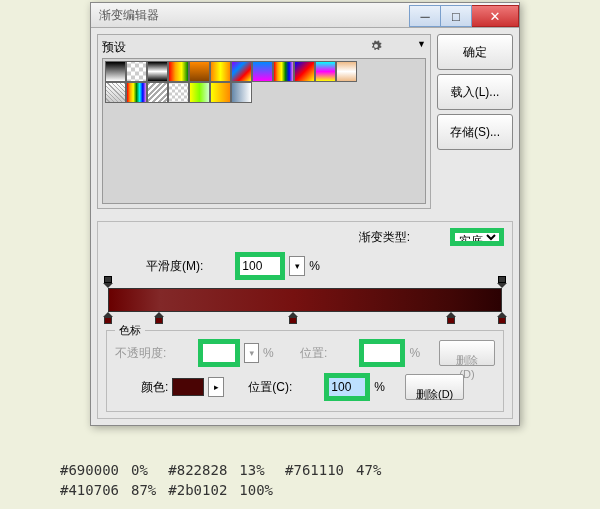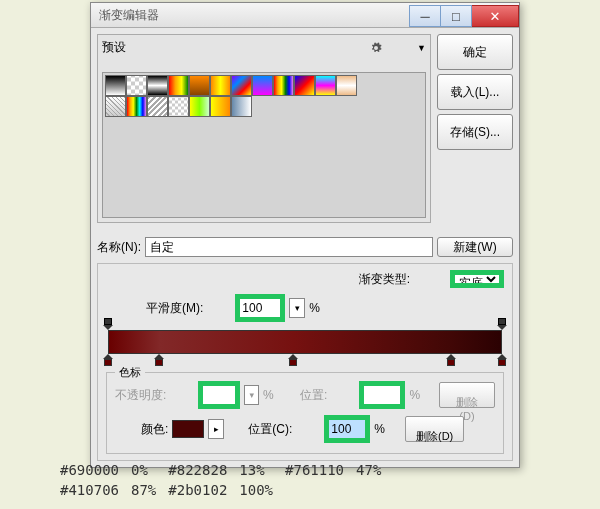--- a/index.html
+++ b/index.html
@@ -76,22 +76,22 @@
   border: 1px solid #888;
   border-radius: 3px;
 }
 .presets {
   border: 1px solid #aaa;
   background: #e4e4e4;
   padding: 4px;
 }
 .presets-header {
   display: flex;
-  align-items: center;
-  padding-bottom: 16px;
+  align-items: flex-start;
+  padding-bottom: 2px;
   gap: 32px;
 }
 .presets-header .lbl { flex: 1; }
 .gear {
   width: 14px;
   height: 14px;
   display: flex;
   align-items: center;
   justify-content: center;
 }
@@ -327,25 +327,20 @@
       </div>
     </div>
     <div class="right">
       <button>确定</button>
       <button>载入(L)...</button>
       <button>存储(S)...</button>
     </div>
   </div>
 
   <div style="padding:0 6px 6px 6px;">
-    <div class="name-row">
-      <label>名称(N):</label>
-      <input type="text" value="自定" style="">
-      <button>新建(W)</button>
-    </div>
 
     <div class="lower-panel">
       <div class="form-row" style="justify-content:flex-end;gap:40px;">
         <label>渐变类型:</label>
         <select>
           <option>实底</option>
         </select>
       </div>
       <div class="form-row" style="padding-left:40px;">
         <label>平滑度(M):</label>

